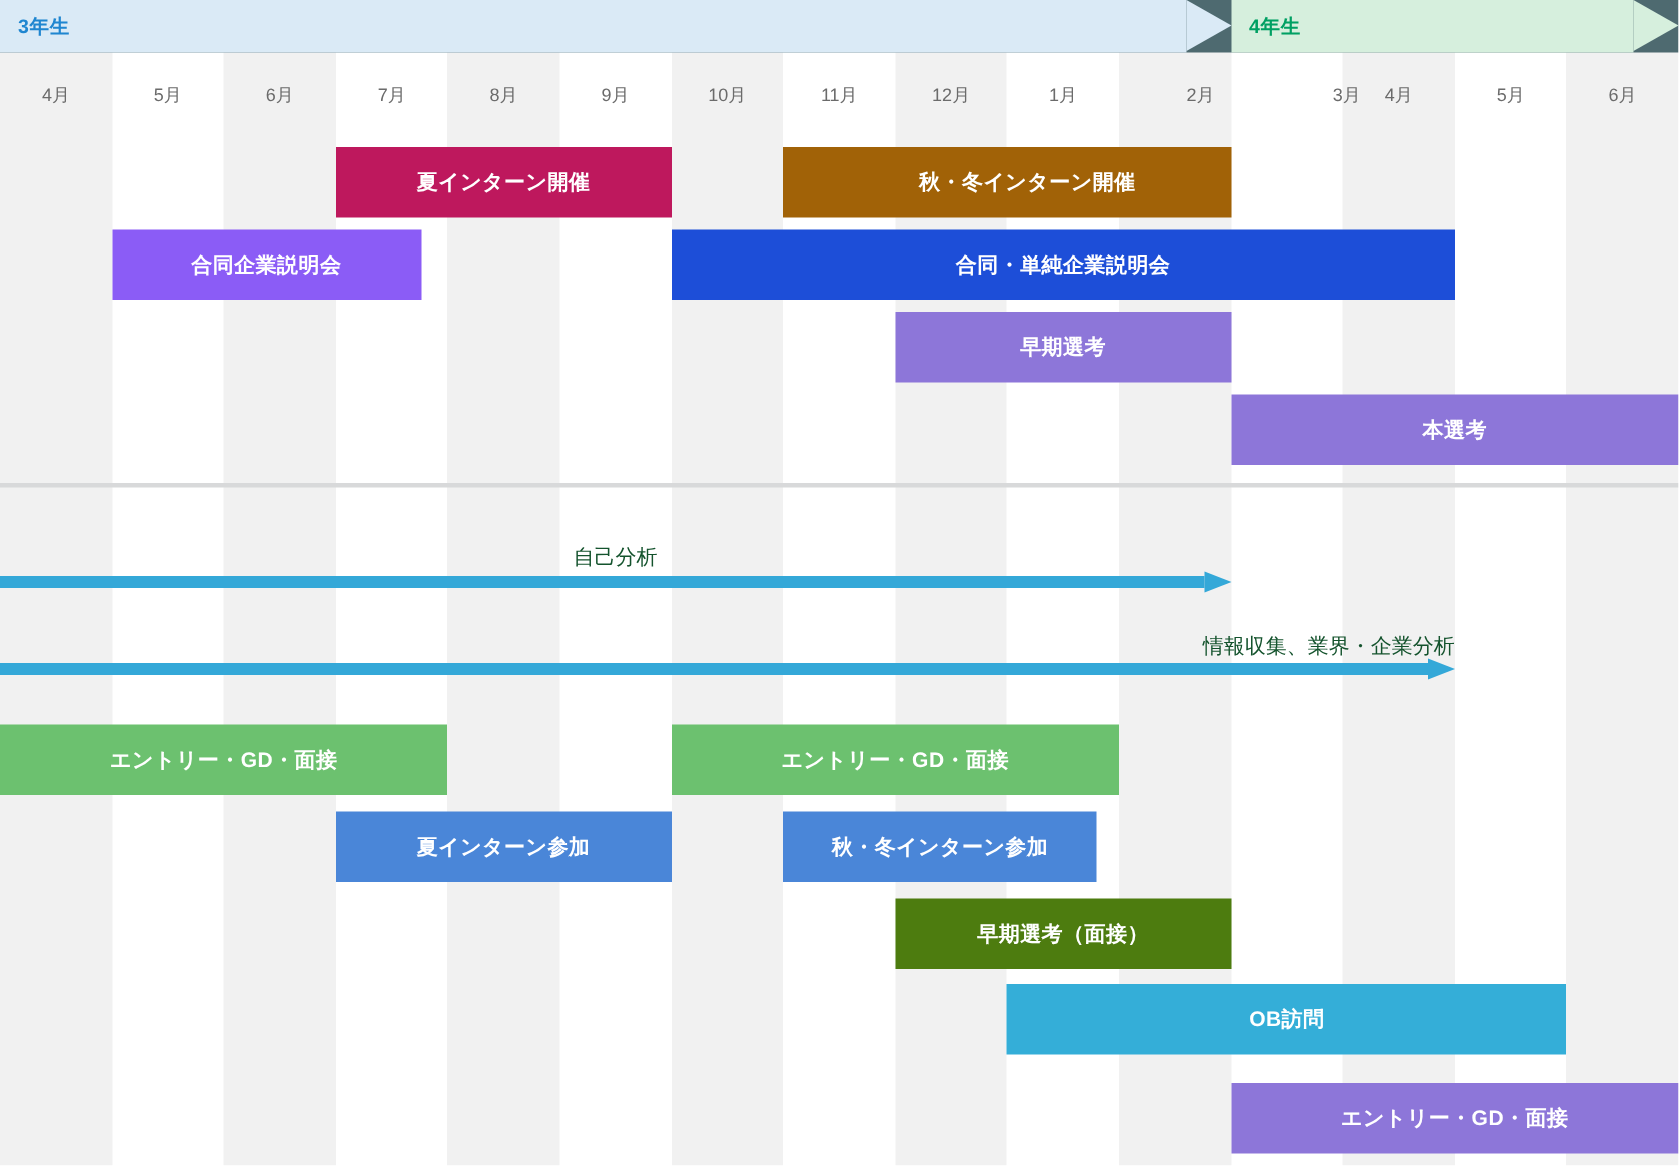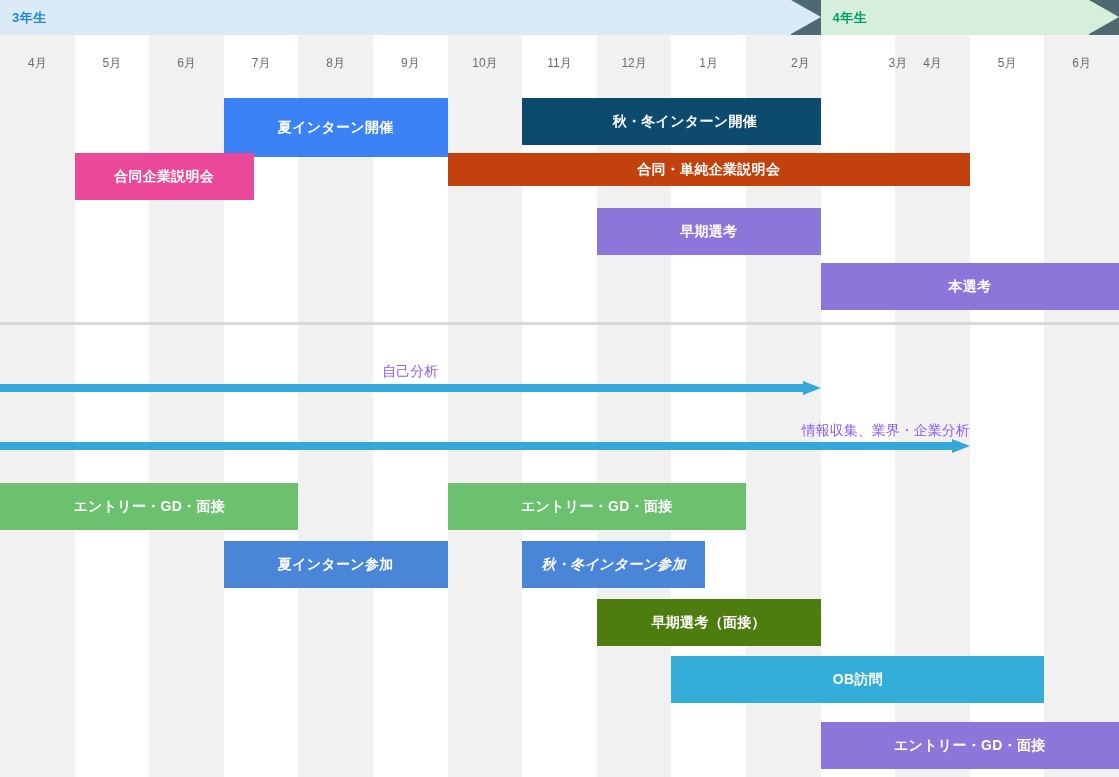--- a/index.html
+++ b/index.html
@@ -35,21 +35,21 @@
   
   .bar{position:absolute;display:flex;align-items:center;justify-content:center;
       color:#ffffff;font-size:14px;font-weight:bold;z-index:6;letter-spacing:.3px;
       box-sizing:border-box;padding:0 6px;white-space:nowrap;}
 
   
   .arrow-wrap{position:absolute;z-index:6;height:14px;}
   .arrow-line{position:absolute;left:0;top:3px;height:8px;}
   .arrow-head{position:absolute;top:0;width:0;height:0;
       border-top:7px solid transparent;border-bottom:7px solid transparent;}
-  .arrow-label{position:absolute;z-index:6;font-size:14px;color:#8b5cf6;white-space:nowrap;}
+  .arrow-label{position:absolute;z-index:6;font-size:14px;color:#14532d;white-space:nowrap;}
 </style>
 </head>
 <body>
 
 <div id="chart">
 
   <div class="stripes">
       <div class="stripe" style="left: 0px; width: 74.6px;"></div>
       <div class="stripe" style="left: 149.2px; width: 74.6px;"></div>
       <div class="stripe" style="left: 298.4px; width: 74.6px;"></div>
@@ -88,38 +88,38 @@
       <div class="month" style="left: 746px; width: 74.6px; margin-left: 17px;">2月</div>
       <div class="month" style="left: 820.6px; width: 74.6px; margin-left: 40px;">3月</div>
       <div class="month" style="left: 895.2px; width: 74.6px;">4月</div>
       <div class="month" style="left: 969.8px; width: 74.6px;">5月</div>
       <div class="month" style="left: 1044.4px; width: 74.6px;">6月</div>
     </div>
 
   <div class="divider" id="section-divider" style="top: 322px;"></div>
 
   <div id="bars-layer">
-      <div class="bar" style="left: 223.8px; width: 223.8px; top: 98px; height: 59px; background: #3b82f6;">夏インターン開催</div>
-      <div class="bar" style="left: 522.2px; width: 298.4px; top: 98px; height: 47px; background: #0c4a6e; padding-left: 33px;">秋・冬インターン開催</div>
-      <div class="bar" style="left: 74.6px; width: 179px; top: 153px; height: 47px; background: #ec4899; font-family: Liberation Serif, serif;">合同企業説明会</div>
-      <div class="bar" style="left: 447.6px; width: 522.2px; top: 153px; height: 33px; background: #c2410c;">合同・単純企業説明会</div>
+      <div class="bar" style="left: 223.8px; width: 223.8px; top: 98px; height: 47px; background: #be185d;">夏インターン開催</div>
+      <div class="bar" style="left: 522.2px; width: 298.4px; top: 98px; height: 47px; background: #a16207; padding-left: 33px;">秋・冬インターン開催</div>
+      <div class="bar" style="left: 74.6px; width: 206px; top: 153px; height: 47px; background: #8b5cf6; font-family: Liberation Serif, serif;">合同企業説明会</div>
+      <div class="bar" style="left: 447.6px; width: 522.2px; top: 153px; height: 47px; background: #1d4ed8;">合同・単純企業説明会</div>
       <div class="bar" style="left: 596.8px; width: 223.8px; top: 208px; height: 47px; background: rgb(141, 118, 217);">早期選考</div>
       <div class="bar" style="left: 820.6px; width: 298.4px; top: 263px; height: 47px; background: rgb(141, 118, 217);">本選考</div>
       <div class="arrow-wrap" style="left: 0px; width: 820.6px; top: 381px;">
         <div class="arrow-line" style="width: 802.6px; background: rgb(52, 168, 216);"></div>
         <div class="arrow-head" style="left: 802.6px; border-left: 18px solid rgb(52, 168, 216);"></div>
       </div>
       <div class="arrow-label" style="top: 363px; left: 0px; width: 820.6px; text-align: center;">自己分析</div>
       <div class="arrow-wrap" style="left: 0px; width: 969.8px; top: 439px;">
         <div class="arrow-line" style="width: 951.8px; background: rgb(52, 168, 216);"></div>
         <div class="arrow-head" style="left: 951.8px; border-left: 18px solid rgb(52, 168, 216);"></div>
       </div>
       <div class="arrow-label" style="top: 422px; left: 0px; width: 969.8px; text-align: right;">情報収集、業界・企業分析</div>
       <div class="bar" style="left: 0px; width: 298.4px; top: 483px; height: 47px; background: rgb(108, 193, 111);">エントリー・GD・面接</div>
       <div class="bar" style="left: 447.6px; width: 298.4px; top: 483px; height: 47px; background: rgb(108, 193, 111);">エントリー・GD・面接</div>
       <div class="bar" style="left: 223.8px; width: 223.8px; top: 541px; height: 47px; background: rgb(74, 134, 216);">夏インターン参加</div>
-      <div class="bar" style="left: 522.2px; width: 183px; top: 541px; height: 47px; background: rgb(74, 134, 216); font-style: italic;">秋・冬インターン参加</div>
+      <div class="bar" style="left: 522.2px; width: 209px; top: 541px; height: 47px; background: rgb(74, 134, 216);">秋・冬インターン参加</div>
       <div class="bar" style="left: 596.8px; width: 223.8px; top: 599px; height: 47px; background: #4d7c0f;">早期選考（面接）</div>
       <div class="bar" style="left: 671.4px; width: 373px; top: 656px; height: 47px; background: rgb(52, 174, 216);">OB訪問</div>
       <div class="bar" style="left: 820.6px; width: 298.4px; top: 722px; height: 47px; background: rgb(141, 118, 217);">エントリー・GD・面接</div>
     </div>
 
 </div>
 
 </body></html>

